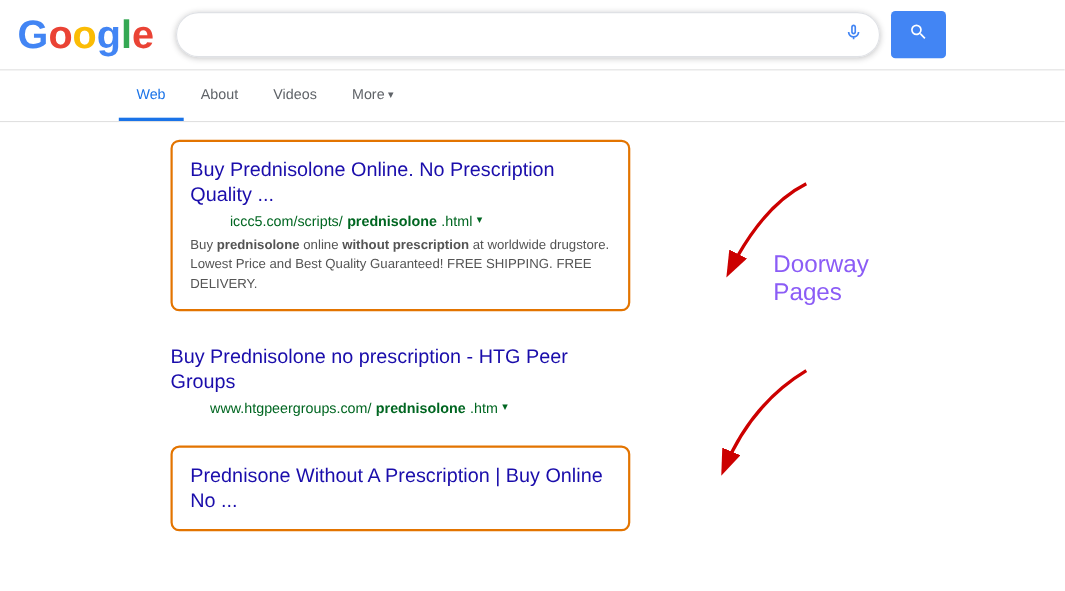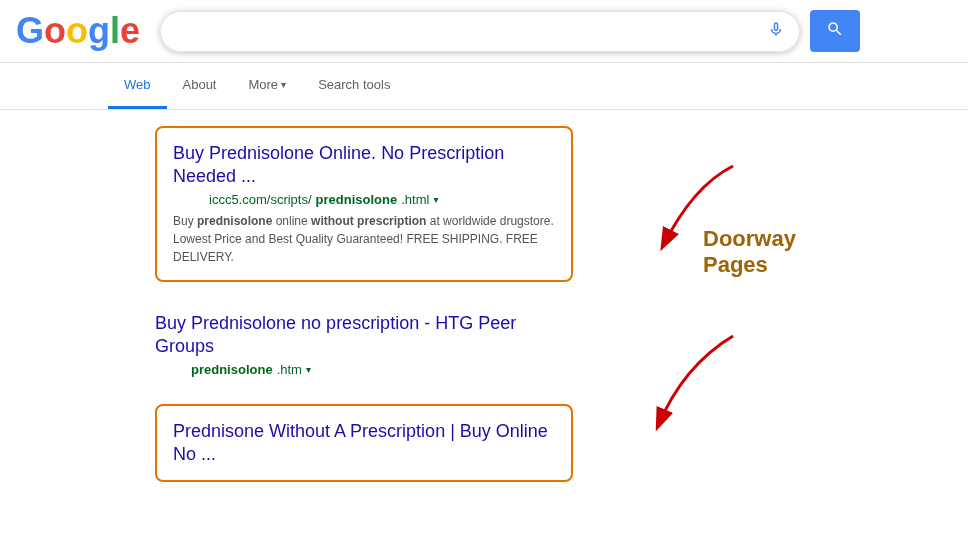--- a/index.html
+++ b/index.html
@@ -66,46 +66,47 @@
       <svg width="18" height="18" viewBox="0 0 24 24" fill="white">
           <path d="M15.5 14h-.79l-.28-.27A6.471 6.471 0 0 0 16 9.5 6.5 6.5 0 1 0 9.5 16c1.61 0 3.09-.59 4.23-1.57l.27.28v.79l5 4.99L20.49 19l-4.99-5zm-6 0C7.01 14 5 11.99 5 9.5S7.01 5 9.5 5 14 7.01 14 9.5 11.99 14 9.5 14z"></path>
         </svg>
     </span>
   </button>
 </div>
 
 <div class="nav-tabs">
   <div class="nav-tab active">Web</div>
   <div class="nav-tab">About</div>
+  <div class="nav-tab">Videos</div>
   <div class="nav-tab nav-tab-more">
     <span>More</span>
     <span class="dropdown-arrow">▾</span>
   </div>
-  <div class="nav-tab">Search tools</div>
 </div>
 
 <div class="results-area">
   <div class="results-main">
 
     <div class="result-card">
-      <a class="result-title" href="#">Buy Prednisolone Online. No Prescription Needed ...</a>
+      <a class="result-title" href="#">Buy Prednisolone Online. No Prescription Quality ...</a>
       <div class="result-url">
         <span class="result-url-text">iccc5.com/scripts/</span>
           <span class="result-url-text result-url-bold">prednisolone</span>
           <span class="result-url-text">.html</span>
         <span class="result-url-arrow">▾</span>
       </div>
       <div class="result-snippet">
         <span>Buy </span><b>prednisolone</b><span> online </span><b>without prescription</b><span> at worldwide drugstore. Lowest Price and Best Quality Guaranteed! FREE SHIPPING. FREE DELIVERY.</span>
       </div>
     </div>
 
     <div class="result-plain">
       <a class="result-title" href="#">Buy Prednisolone no prescription - HTG Peer Groups</a>
       <div class="result-url">
+        <span class="result-url-text">www.htgpeergroups.com/</span>
           <span class="result-url-text result-url-bold">prednisolone</span>
           <span class="result-url-text">.htm</span>
         <span class="result-url-arrow">▾</span>
       </div>
     </div>
 
     <div class="result-card">
       <a class="result-title" href="#">Prednisone Without A Prescription | Buy Online No ...</a>
       
       
@@ -120,15 +121,15 @@
       <path d="M120,200 Q70,230 45,290" stroke="#CC0000" stroke-width="3" fill="none" marker-end="url(#arrowhead2)"></path>
       <defs>
         <marker id="arrowhead" markerWidth="8" markerHeight="8" refX="6" refY="3" orient="auto">
           <polygon points="0 0, 8 3, 0 6" fill="#CC0000"></polygon>
         </marker>
         <marker id="arrowhead2" markerWidth="8" markerHeight="8" refX="6" refY="3" orient="auto">
           <polygon points="0 0, 8 3, 0 6" fill="#CC0000"></polygon>
         </marker>
       </defs>
     </svg>
-    <div style="position:absolute;top:90px;left:90px;font-size:22px;font-weight:bold;color:#a16207;line-height:1.2;">Doorway<br>Pages</div>
+    <div style="position:absolute;top:90px;left:90px;font-size:22px;font-weight:normal;color:#8b5cf6;line-height:1.2;">Doorway<br>Pages</div>
   </div>
 </div>
 
 </body></html>

